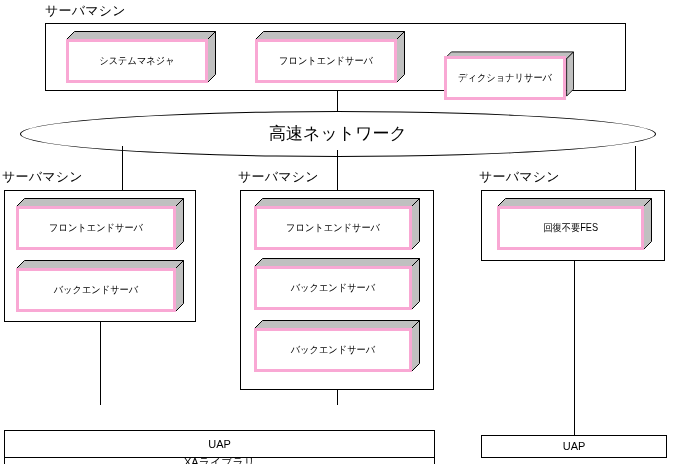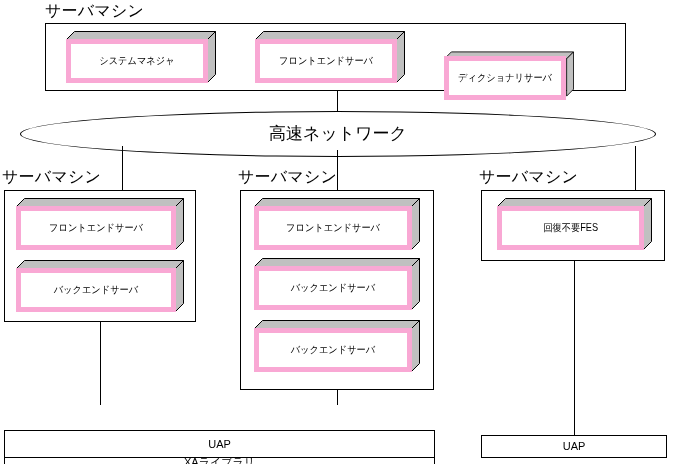--- a/index.html
+++ b/index.html
@@ -6,25 +6,25 @@
   body{width:676px;height:464px;font-family:"Liberation Sans","DejaVu Sans",sans-serif;color:#000;}
   #stage{position:relative;width:676px;height:464px;overflow:hidden;background:#fff;}
 
   
   .abs{position:absolute;box-sizing:border-box;}
 
   
   .enclosure{border:1px solid #000;background:#fff;}
 
   
-  .machine-label{font-size:16px;line-height:13px;white-space:nowrap;letter-spacing:.2px;}
+  .machine-label{font-size:13px;line-height:13px;white-space:nowrap;letter-spacing:.2px;}
 
   
   .box3d{position:absolute;}
-  .box3d .front{position:absolute;left:0;top:8px;right:8px;bottom:0;border:5px solid #f9a8d4;background:#fff;
+  .box3d .front{position:absolute;left:0;top:8px;right:8px;bottom:0;border:3px solid #f9a8d4;background:#fff;
                 display:flex;align-items:center;justify-content:center;}
   .box3d .top{position:absolute;left:0;top:0;width:100%;height:100%;pointer-events:none;}
   .box3d .lbl{font-size:10px;line-height:12px;white-space:nowrap;transform:scaleX(.92);letter-spacing:0px;}
 
   
   .flatbox{border:1px solid #000;background:#fff;display:flex;align-items:center;justify-content:center;
            font-size:11px;line-height:13px;white-space:nowrap;}
 
   
   .vline{background:#000;width:1px;}

